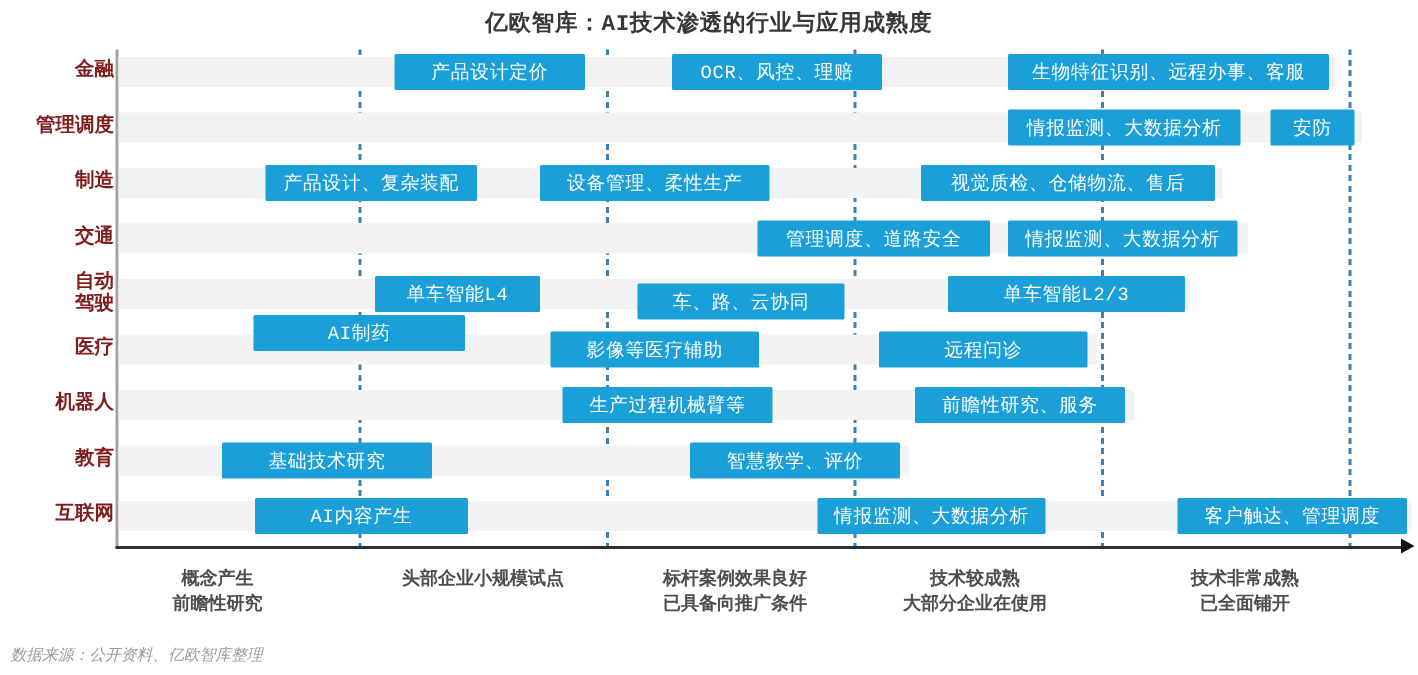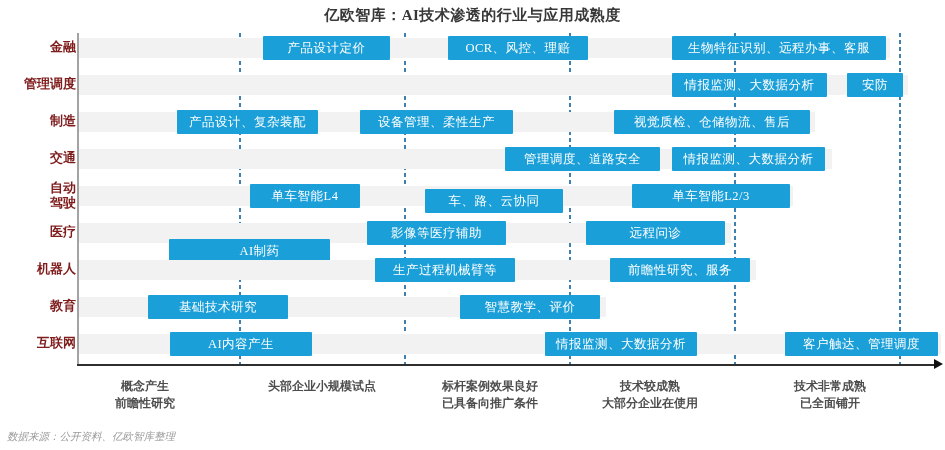--- a/index.html
+++ b/index.html
@@ -1,17 +1,17 @@
 <!DOCTYPE html>
 <html><head>
 <meta charset="utf-8">
 <style>
   html,body{margin:0;padding:0;background:#fff;}
   #page{position:relative;width:945px;height:450px;background:#ffffff;overflow:hidden;
-        font-family:Liberation Serif, serif;}
+        font-family:Liberation Mono, monospace;}
   #chart-title{position:absolute;left:0;top:6px;width:945px;text-align:center;
         font-size:15px;font-weight:bold;color:#383838;letter-spacing:.5px;}
   #chart{position:absolute;left:0;top:0;width:945px;height:450px;}
   .band{position:absolute;height:20px;background:#F2F2F2;}
   .rowlabel{position:absolute;left:0;width:76px;text-align:right;font-size:13px;
         font-weight:bold;color:#7f1d1d;white-space:pre-line;line-height:1.15;}
   .seg{position:absolute;height:24px;background:#1B9FD8;color:#fff;font-size:12.5px;
         display:flex;align-items:center;justify-content:center;white-space:nowrap;
         border-radius:1px;letter-spacing:.5px;}
   .dash{position:absolute;width:2px;
@@ -55,21 +55,21 @@
       <div class="seg" style="left: 505px; top: 147px; width: 155px;">管理调度、道路安全</div>
       <div class="seg" style="left: 672px; top: 147px; width: 153px;">情报监测、大数据分析</div>
       <div class="rowlabel" style="top: 181px;">自动
 驾驶</div>
       <div class="band" style="left: 79px; top: 186px; width: 714px;"></div>
       <div class="seg" style="left: 250px; top: 184px; width: 110px;">单车智能L4</div>
       <div class="seg" style="left: 425px; top: 189px; width: 138px;">车、路、云协同</div>
       <div class="seg" style="left: 632px; top: 184px; width: 158px;">单车智能L2/3</div>
       <div class="rowlabel" style="top: 225px;">医疗</div>
       <div class="band" style="left: 79px; top: 223px; width: 652px;"></div>
-      <div class="seg" style="left: 169px; top: 239px; width: 141px; padding-left: 20px;">AI制药</div>
+      <div class="seg" style="left: 169px; top: 210px; width: 141px;">AI制药</div>
       <div class="seg" style="left: 367px; top: 221px; width: 139px;">影像等医疗辅助</div>
       <div class="seg" style="left: 586px; top: 221px; width: 139px;">远程问诊</div>
       <div class="rowlabel" style="top: 262px;">机器人</div>
       <div class="band" style="left: 79px; top: 260px; width: 677px;"></div>
       <div class="seg" style="left: 375px; top: 258px; width: 140px;">生产过程机械臂等</div>
       <div class="seg" style="left: 610px; top: 258px; width: 140px;">前瞻性研究、服务</div>
       <div class="rowlabel" style="top: 299px;">教育</div>
       <div class="band" style="left: 79px; top: 297px; width: 527px;"></div>
       <div class="seg" style="left: 148px; top: 295px; width: 140px;">基础技术研究</div>
       <div class="seg" style="left: 460px; top: 295px; width: 140px;">智慧教学、评价</div>

